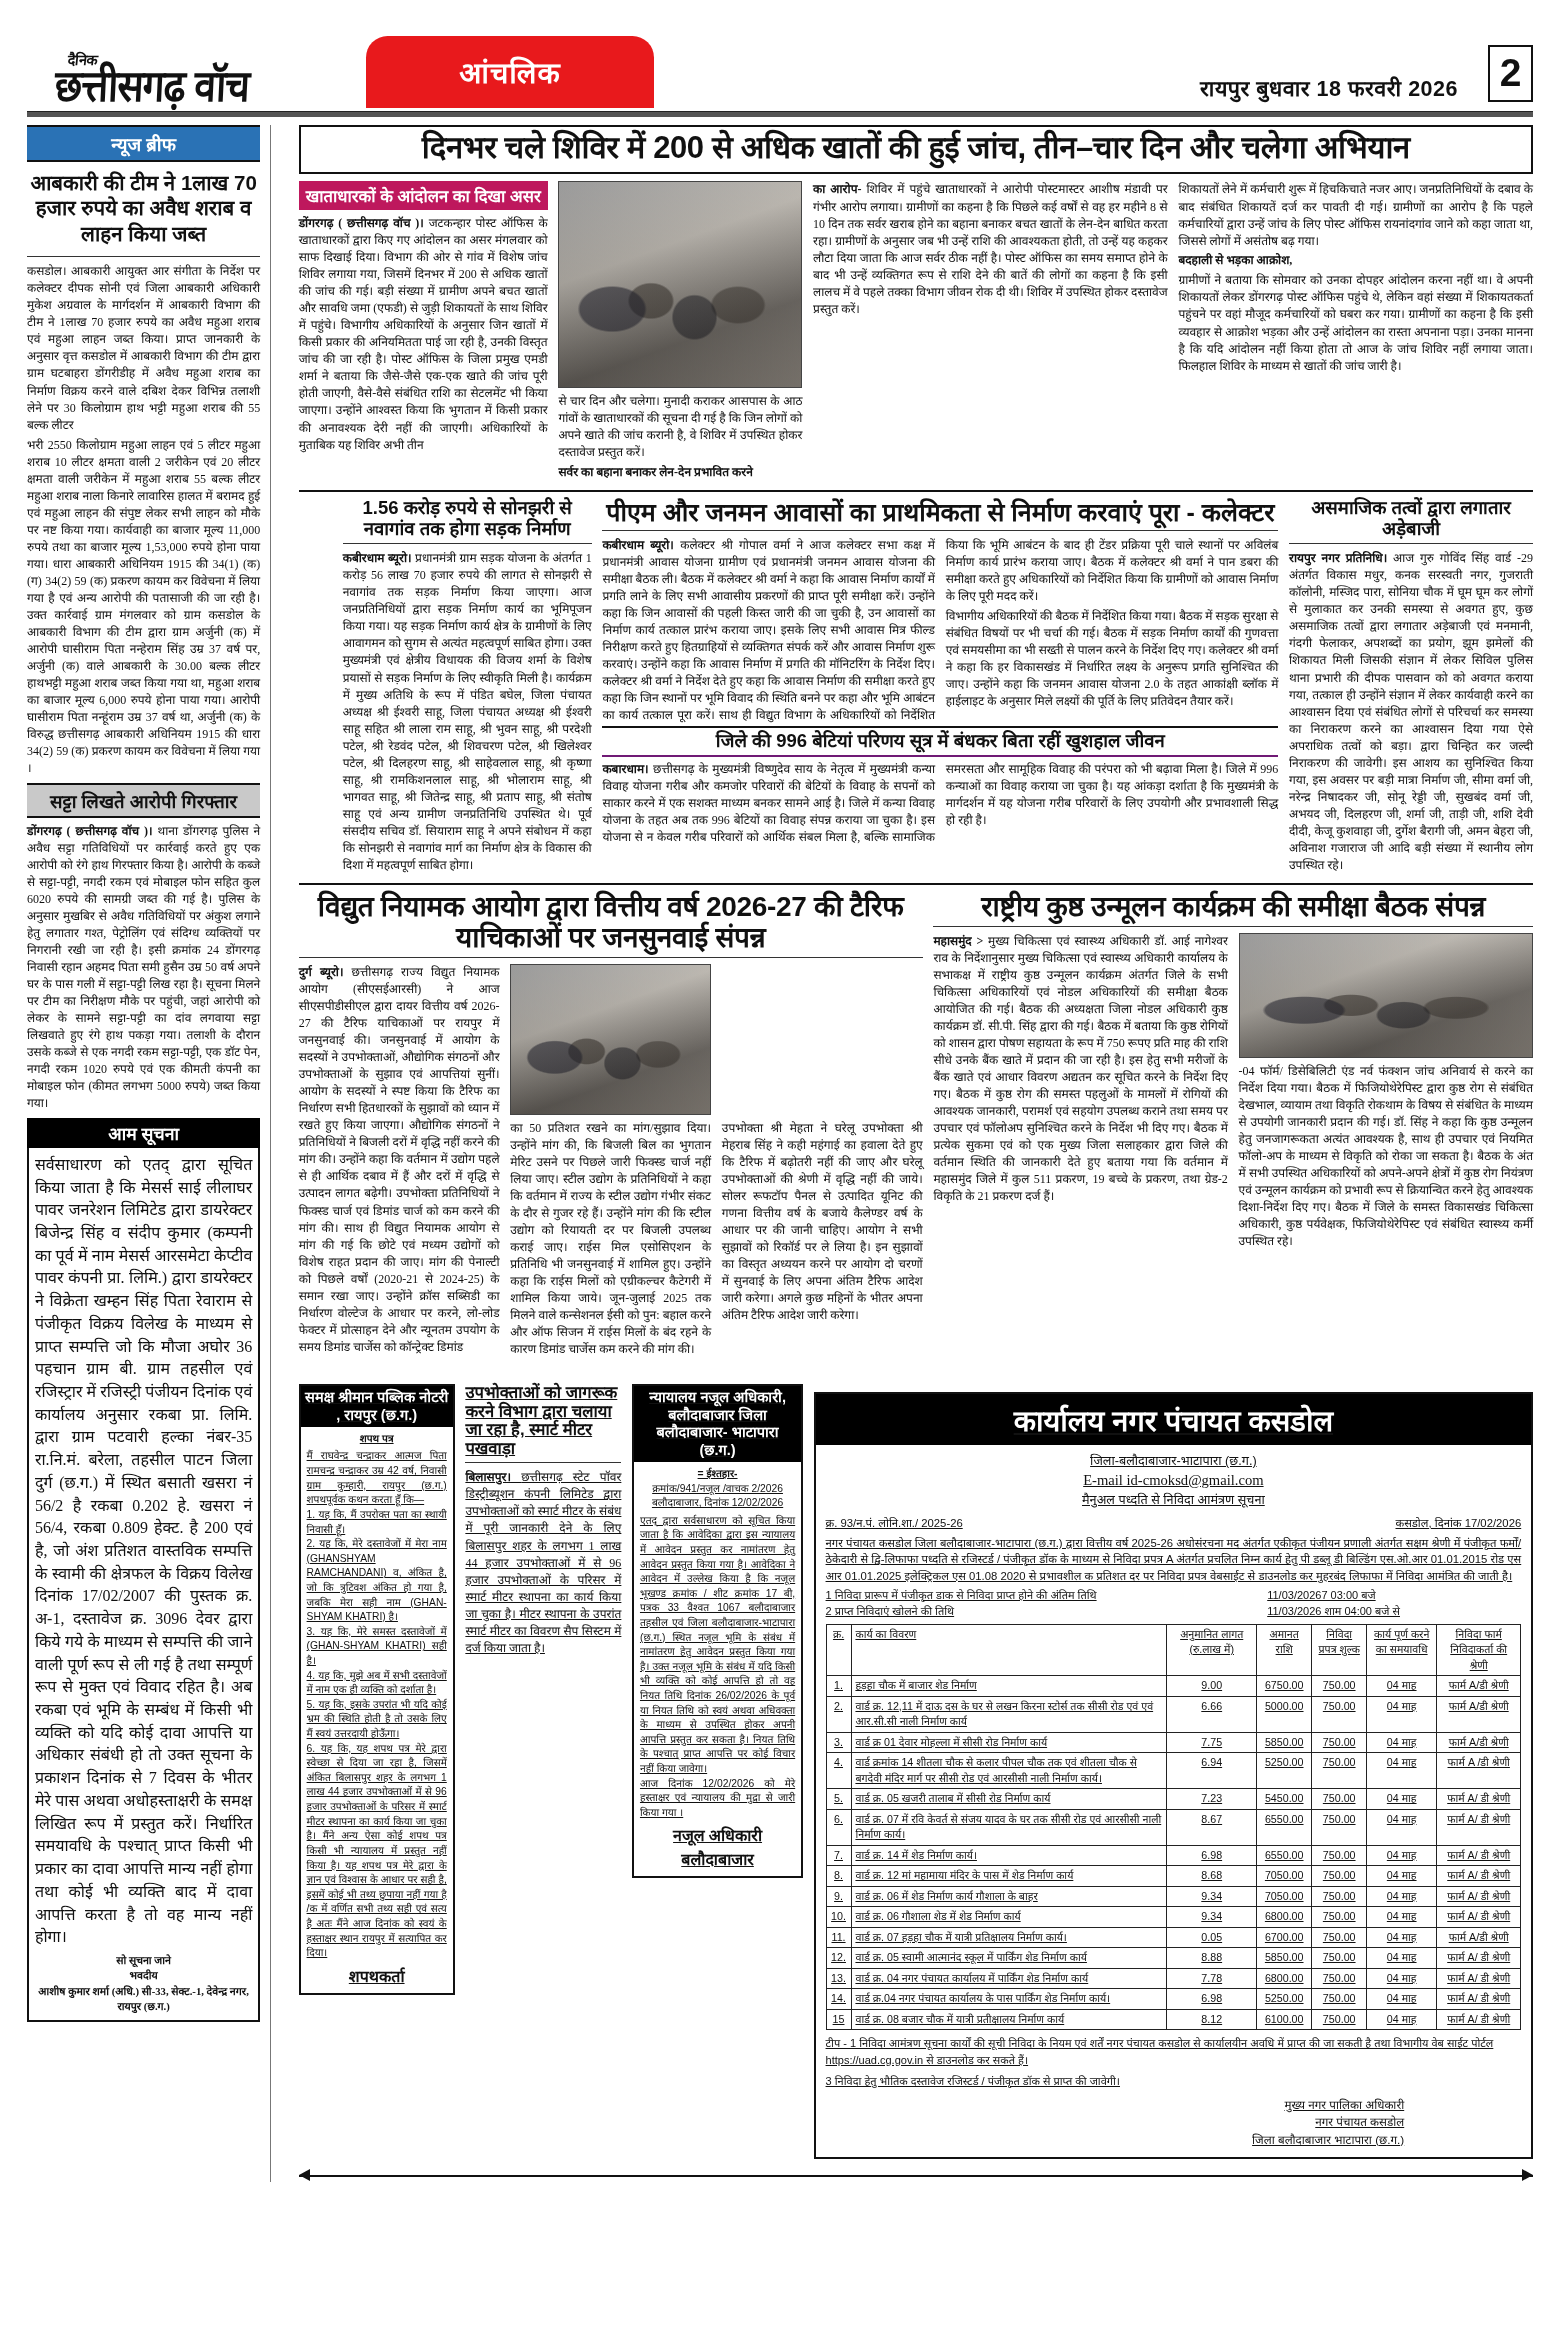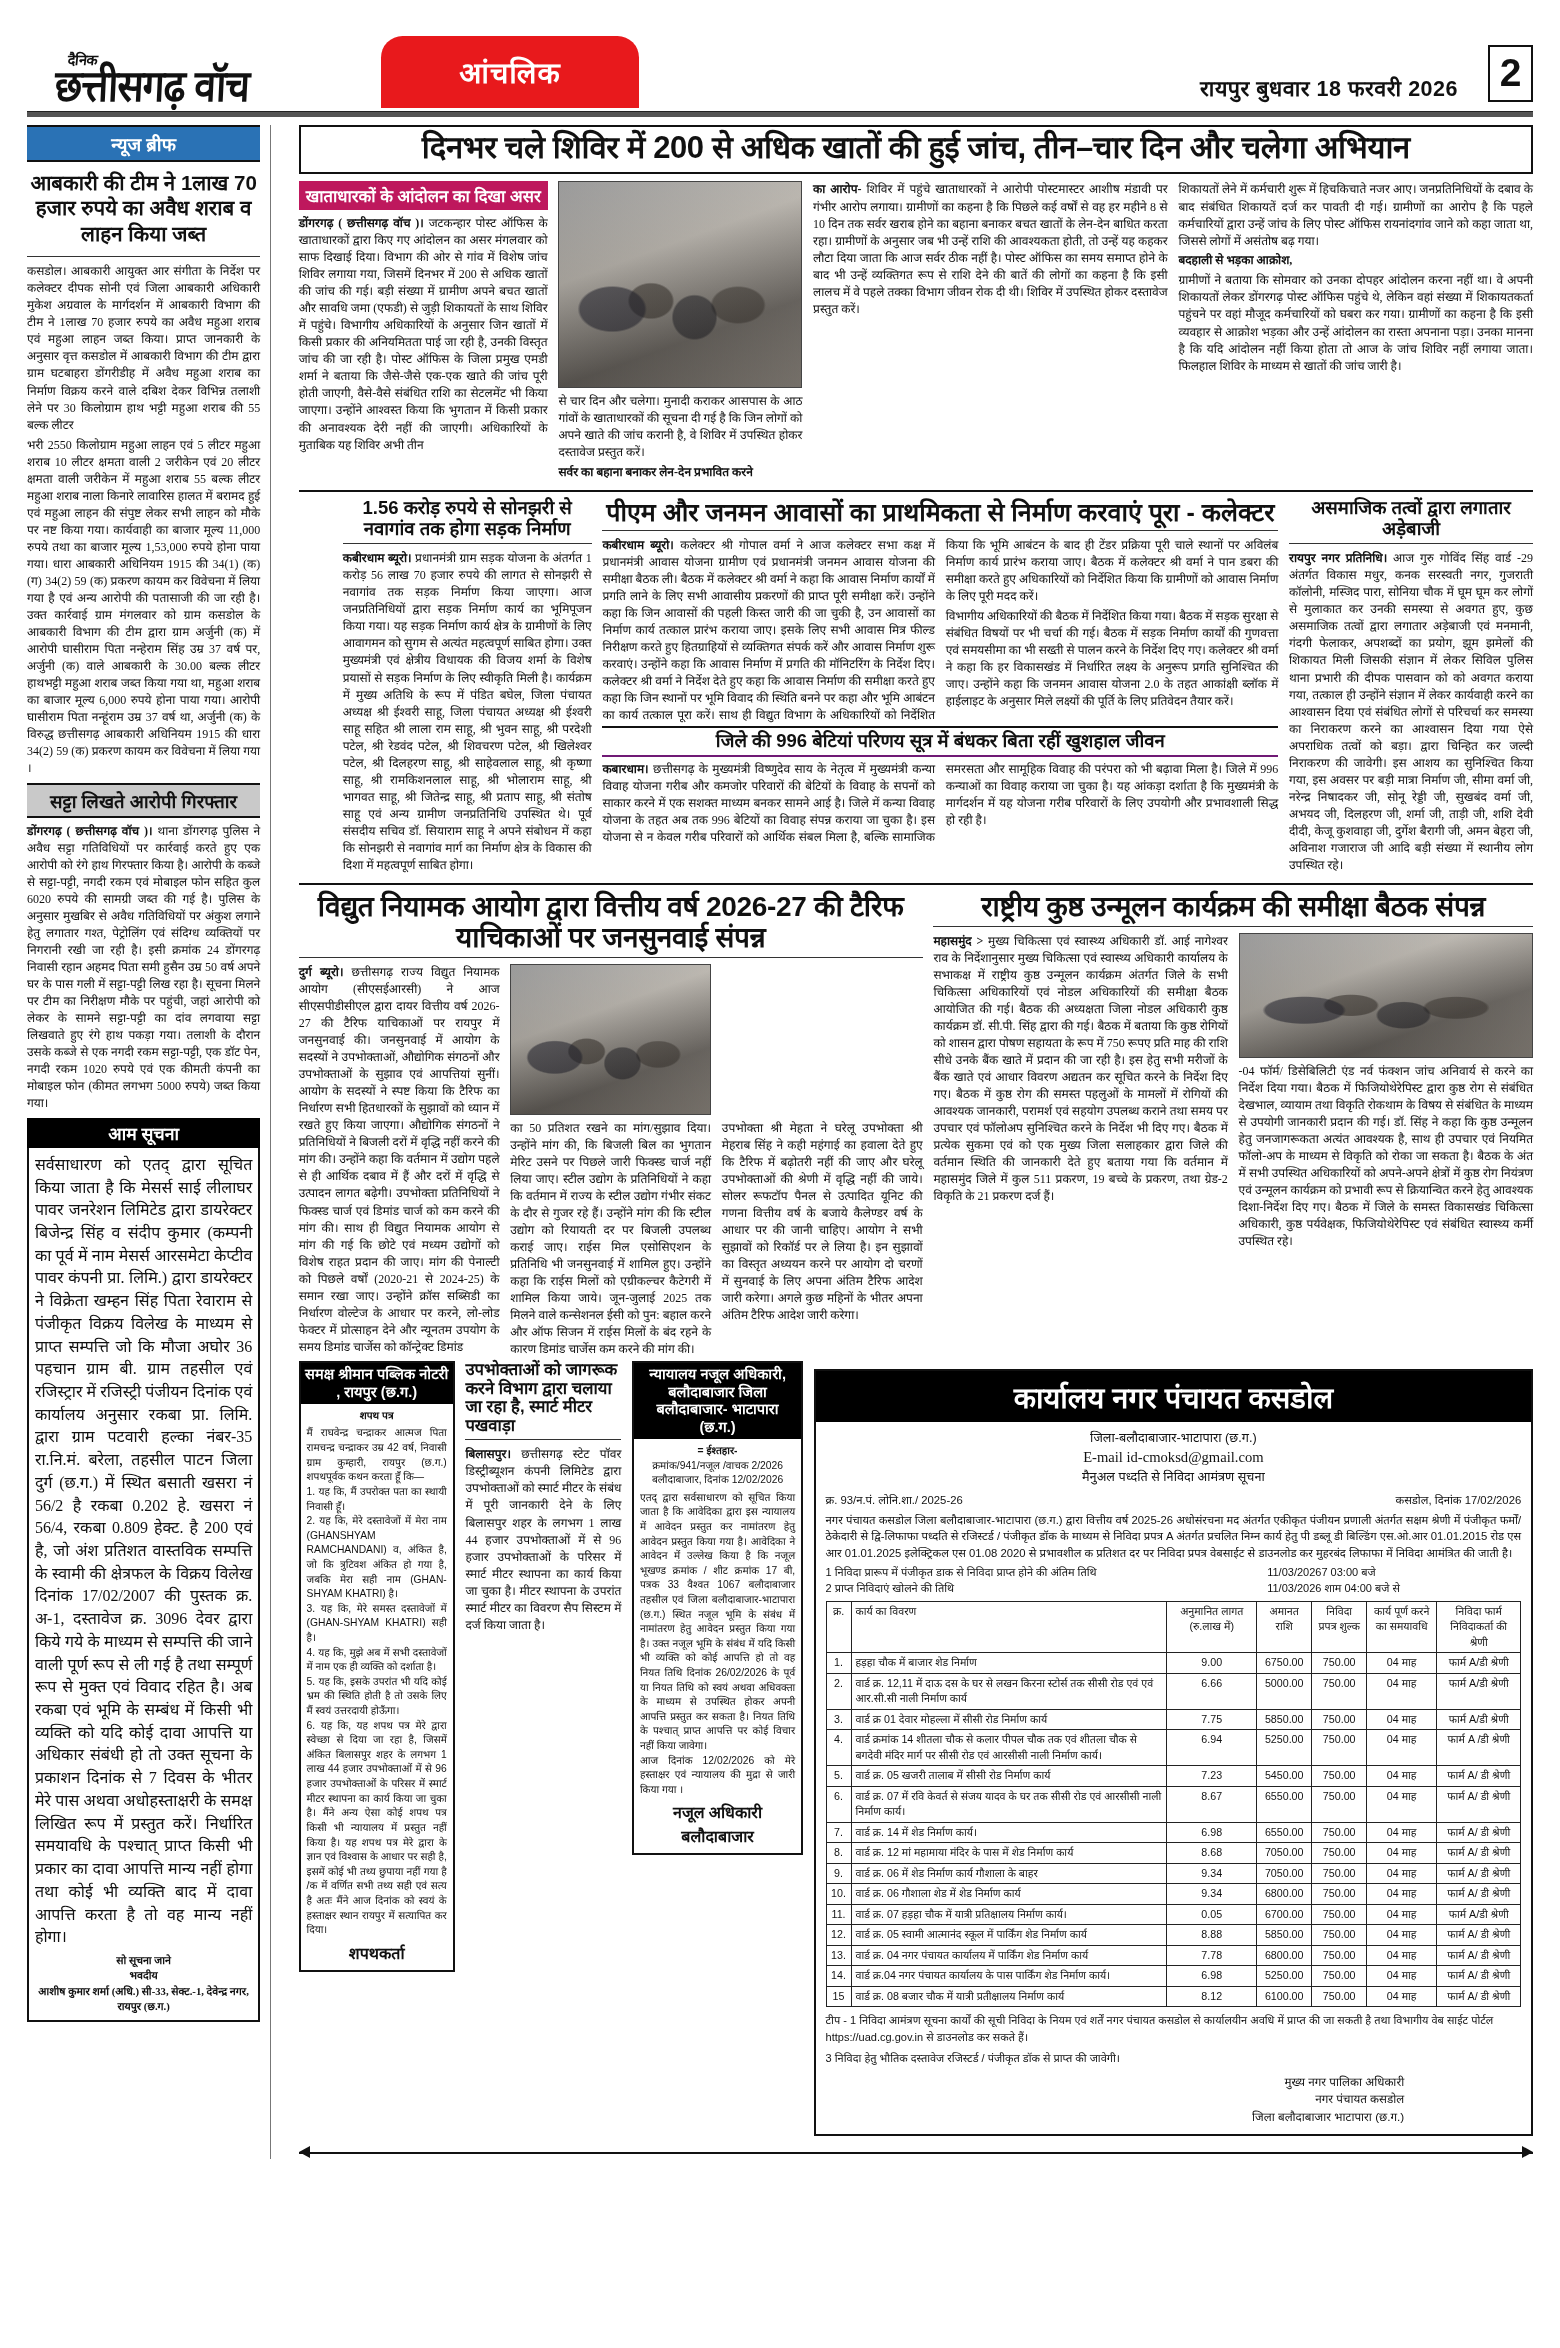--- a/index.html
+++ b/index.html
@@ -17,21 +17,21 @@
   
   .masthead { display:flex; align-items:flex-end; height:90px; position:relative; }
   .logo-wrap { width:322px; padding-left:27px; }
   .logo-daink { font-size:14.6px; font-weight:bold; letter-spacing:-0.5px; margin-left:13.7px;
                 transform:skewX(-6deg); }
   .logo-main { font-size:39px; font-weight:bold; line-height:1; letter-spacing:-1px;
                font-family:"Liberation Sans","DejaVu Sans",sans-serif;
                transform:scaleY(1.12) skewX(-3deg); transform-origin:left bottom; }
   .aanchalik-holder { flex:0 0 322px; display:flex; justify-content:center; align-items:flex-end; }
   .aanchalik {
-    background:#e8191c; color:#fff; width:258px; height:72px;
+    background:#e8191c; color:#fff; width:288px; height:72px;
     border-radius:21.5px 21.5px 0 0;
     display:flex; align-items:center; justify-content:center;
     font-family:"Liberation Sans","DejaVu Sans",sans-serif;
     font-size:29px; font-weight:bold; letter-spacing:1px;
   }
   .masthead-right { flex:1; display:flex; justify-content:flex-end; align-items:flex-end;
                     padding-bottom:5.9px; gap:30px; }
   .dateline-top { font-size:21.5px; font-weight:bold; letter-spacing:0.5px;
                   font-family:"Liberation Sans","DejaVu Sans",sans-serif; }
   .pagenum { border:2px solid #111; width:45px; height:57px; display:flex;
@@ -303,21 +303,21 @@
             <div class="sc">
               <div class="photo photo-meeting" style="height:125px;margin:0 0 4.9px 0;"></div>
               <div class="bt">
                 <p>-04 फॉर्म/ डिसेबिलिटी एंड नर्व फंक्शन जांच अनिवार्य से करने का निर्देश दिया गया। बैठक में फिजियोथेरेपिस्ट द्वारा कुष्ठ रोग से संबंधित देखभाल, व्यायाम तथा विकृति रोकथाम के विषय से संबंधित के माध्यम से उपयोगी जानकारी प्रदान की गई। डॉ. सिंह ने कहा कि कुष्ठ उन्मूलन हेतु जनजागरूकता अत्यंत आवश्यक है, साथ ही उपचार एवं नियमित फॉलो-अप के माध्यम से विकृति को रोका जा सकता है। बैठक के अंत में सभी उपस्थित अधिकारियों को अपने-अपने क्षेत्रों में कुष्ठ रोग नियंत्रण एवं उन्मूलन कार्यक्रम को प्रभावी रूप से क्रियान्वित करने हेतु आवश्यक दिशा-निर्देश दिए गए। बैठक में जिले के समस्त विकासखंड चिकित्सा अधिकारी, कुष्ठ पर्यवेक्षक, फिजियोथेरेपिस्ट एवं संबंधित स्वास्थ्य कर्मी उपस्थित रहे।</p>
               </div>
             </div>
           </div>
         </div>
       </div>
 
-      <div class="story-cols" style="margin-top:0;align-items:flex-start;">
+      <div class="story-cols" style="margin-top:23px;align-items:flex-start;text-decoration:underline;">
 
         <div class="sc" style="flex:0 0 156px;">
           <div class="mini-box">
             <div class="mini-head">समक्ष श्रीमान पब्लिक नोटरी , रायपुर (छ.ग.)</div>
             <div class="mini-bt" style="text-align:center;font-weight:bold;margin-bottom:2.9px;">शपथ पत्र</div>
             <div class="mini-bt" style="white-space:pre-line;">मैं राघवेन्द्र चन्द्राकर आत्मज पिता रामचन्द्र चन्द्राकर उम्र 42 वर्ष, निवासी ग्राम कुम्हारी, रायपुर (छ.ग.) शपथपूर्वक कथन करता हूँ कि—
 1. यह कि, मैं उपरोक्त पता का स्थायी निवासी हूँ।
 2. यह कि, मेरे दस्तावेजों में मेरा नाम (GHANSHYAM RAMCHANDANI) व, अंकित है, जो कि त्रुटिवश अंकित हो गया है, जबकि मेरा सही नाम (GHAN-SHYAM KHATRI) है।
 3. यह कि, मेरे समस्त दस्तावेजों में (GHAN-SHYAM KHATRI) सही है।
 4. यह कि, मुझे अब में सभी दस्तावेजों में नाम एक ही व्यक्ति को दर्शाता है।

